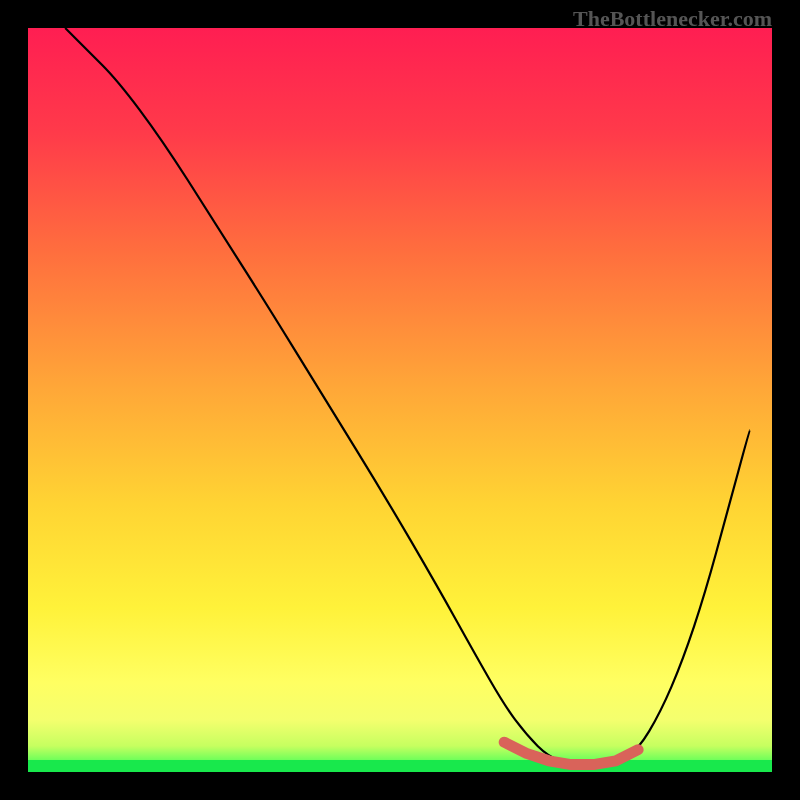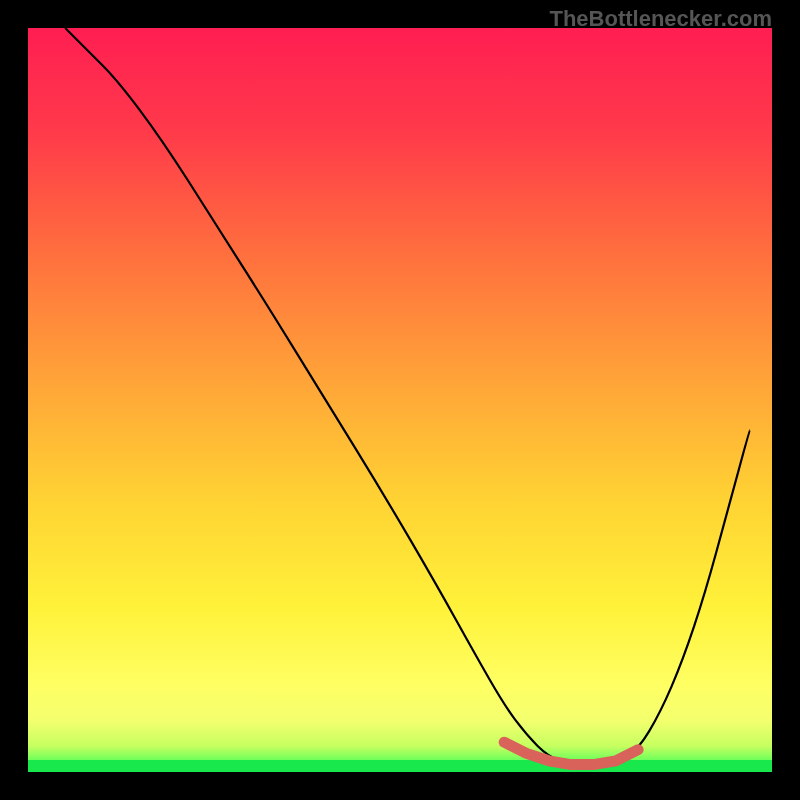--- a/index.html
+++ b/index.html
@@ -1,17 +1,17 @@
 <!DOCTYPE html>
 <html><head>
 <meta charset="utf-8">
 <style>
   * { margin: 0; padding: 0; box-sizing: border-box; }
   body { width: 800px; height: 800px; background: #000; position: relative; font-family: Arial, sans-serif; }
-  .chart-container { width: 800px; height: 664px; position: relative; }
+  .chart-container { width: 800px; height: 664px; position: relative; font-family: Liberation Serif, serif; }
   .watermark { position: absolute; top: 6px; right: 28px; color: #555; font-size: 22px; font-weight: bold; z-index: 10; }
   svg { display: block; }
 </style>
 </head>
 <body>
 
 <div class="chart-container">
   <div class="watermark">TheBottlenecker.com</div>
   <svg width="800" height="800">
     <defs>

